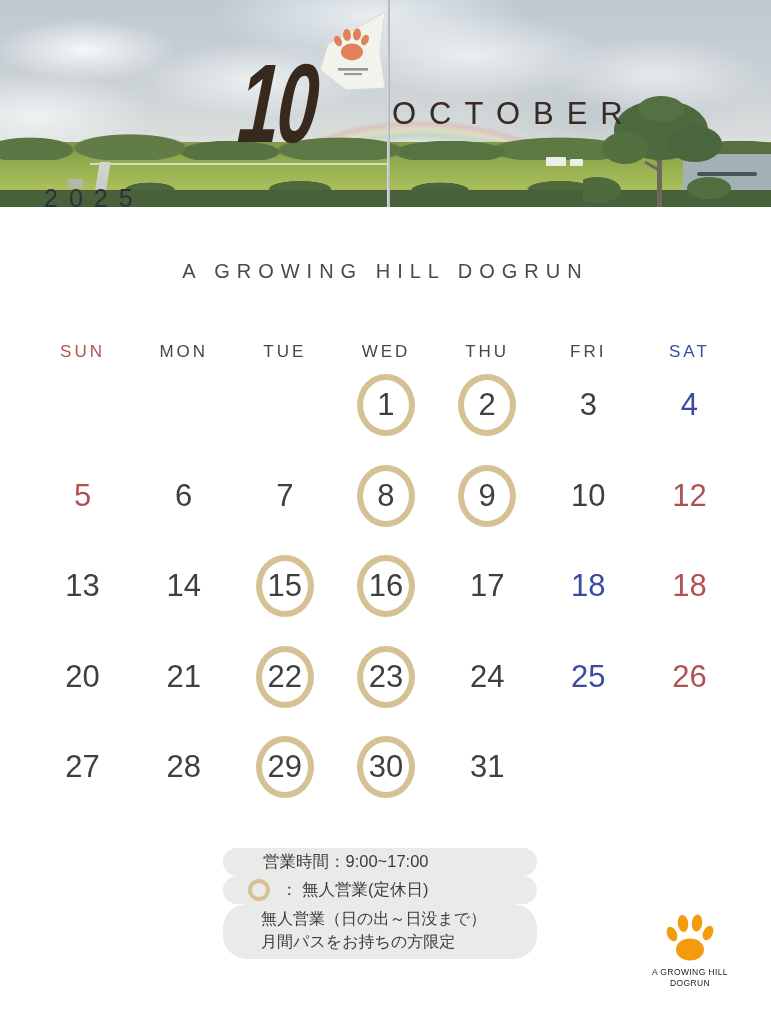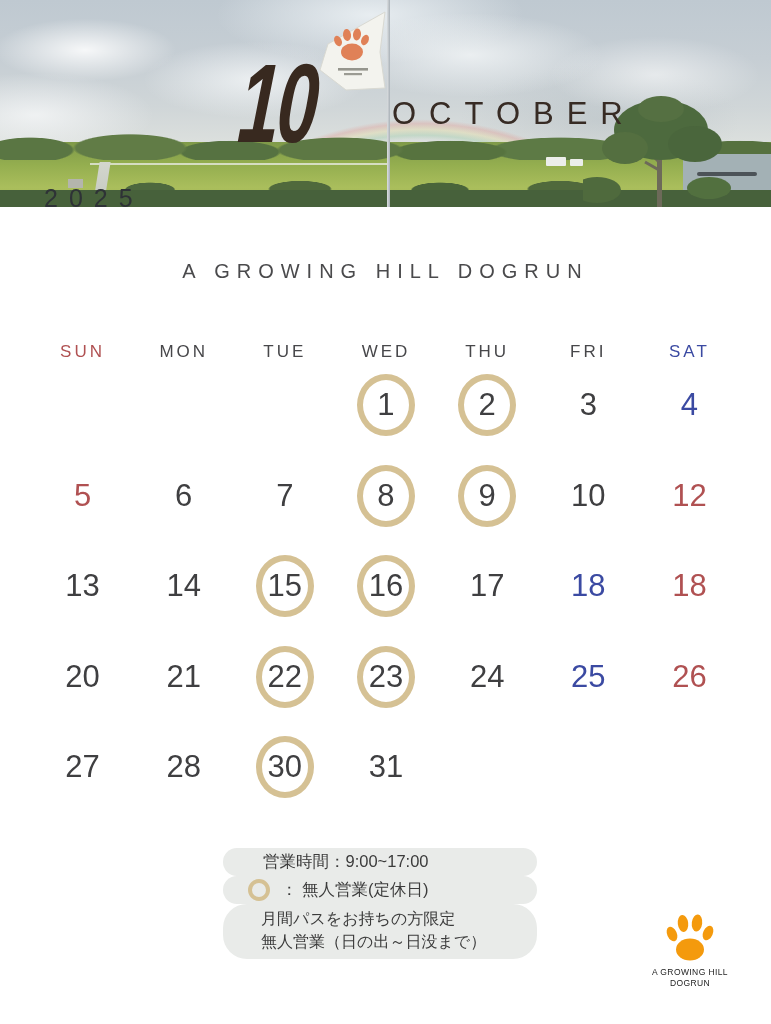--- a/index.html
+++ b/index.html
@@ -240,39 +240,43 @@
         <span class="num sun">26</span>
       </div>
       <div class="cell">
         <span class="num">27</span>
       </div>
       <div class="cell">
         <span class="num">28</span>
       </div>
       <div class="cell">
         <span class="ring"></span>
+        <span class="num">29</span>
+      </div>
+      <div class="cell">
+        <span class="ring"></span>
         <span class="num">30</span>
       </div>
       <div class="cell">
         <span class="num">31</span>
       </div>
       <div class="cell"></div>
     </div>
 
   <div class="legend">
     <div class="pill pill1">
       <span>営業時間：9:00~17:00</span>
     </div>
     <div class="pill pill2">
       <span class="ring-small"></span>
       <span>： 無人営業(定休日)</span>
     </div>
     <div class="pill pill3">
+      <span>無人営業（日の出～日没まで）</span>
       <span>月間パスをお持ちの方限定</span>
-      <span>無人営業（日の出～日没まで）</span>
     </div>
   </div>
 
   <div class="logo">
     <svg width="52" height="50" viewBox="0 0 52 50" fill="currentColor">
       <ellipse cx="26" cy="36.5" rx="14" ry="11"></ellipse>
       <ellipse cx="8" cy="21" rx="4.8" ry="7.6" transform="rotate(-24 8 21)"></ellipse>
       <ellipse cx="19" cy="10.5" rx="5.2" ry="8.6" transform="rotate(-7 19 10.5)"></ellipse>
       <ellipse cx="33" cy="10" rx="5.2" ry="8.6" transform="rotate(7 33 10)"></ellipse>
       <ellipse cx="44" cy="20" rx="4.8" ry="7.6" transform="rotate(24 44 20)"></ellipse>

